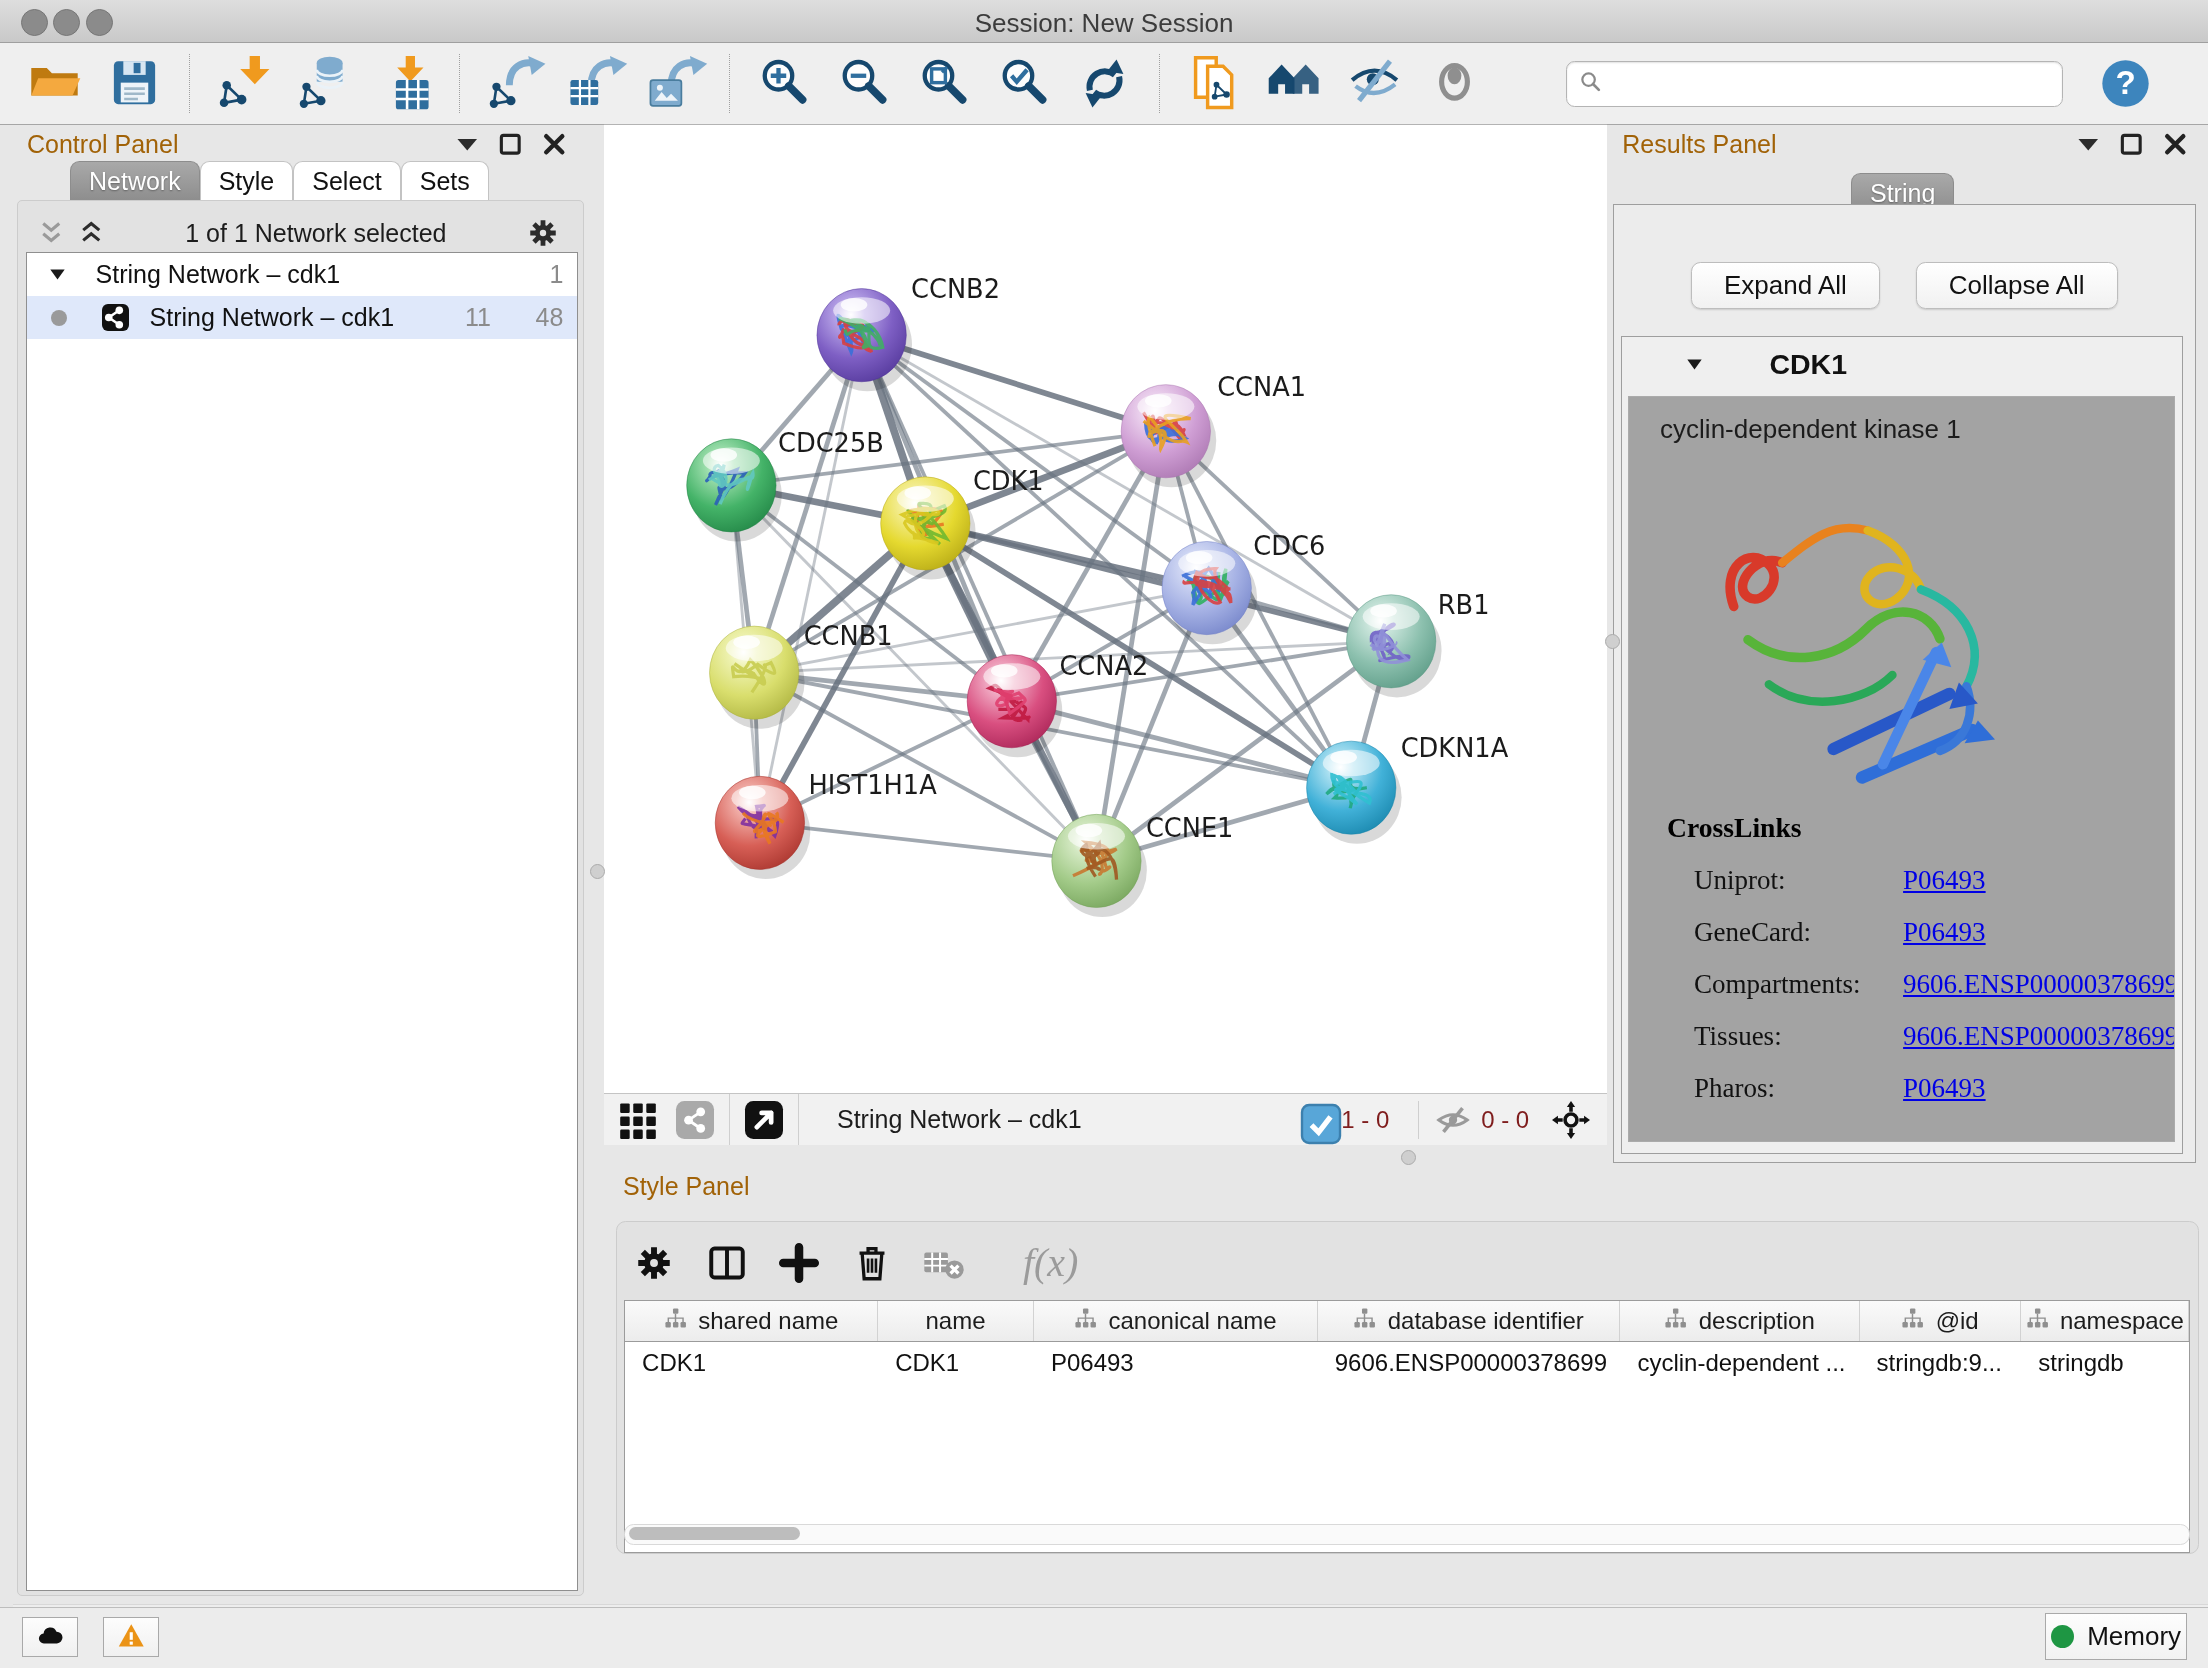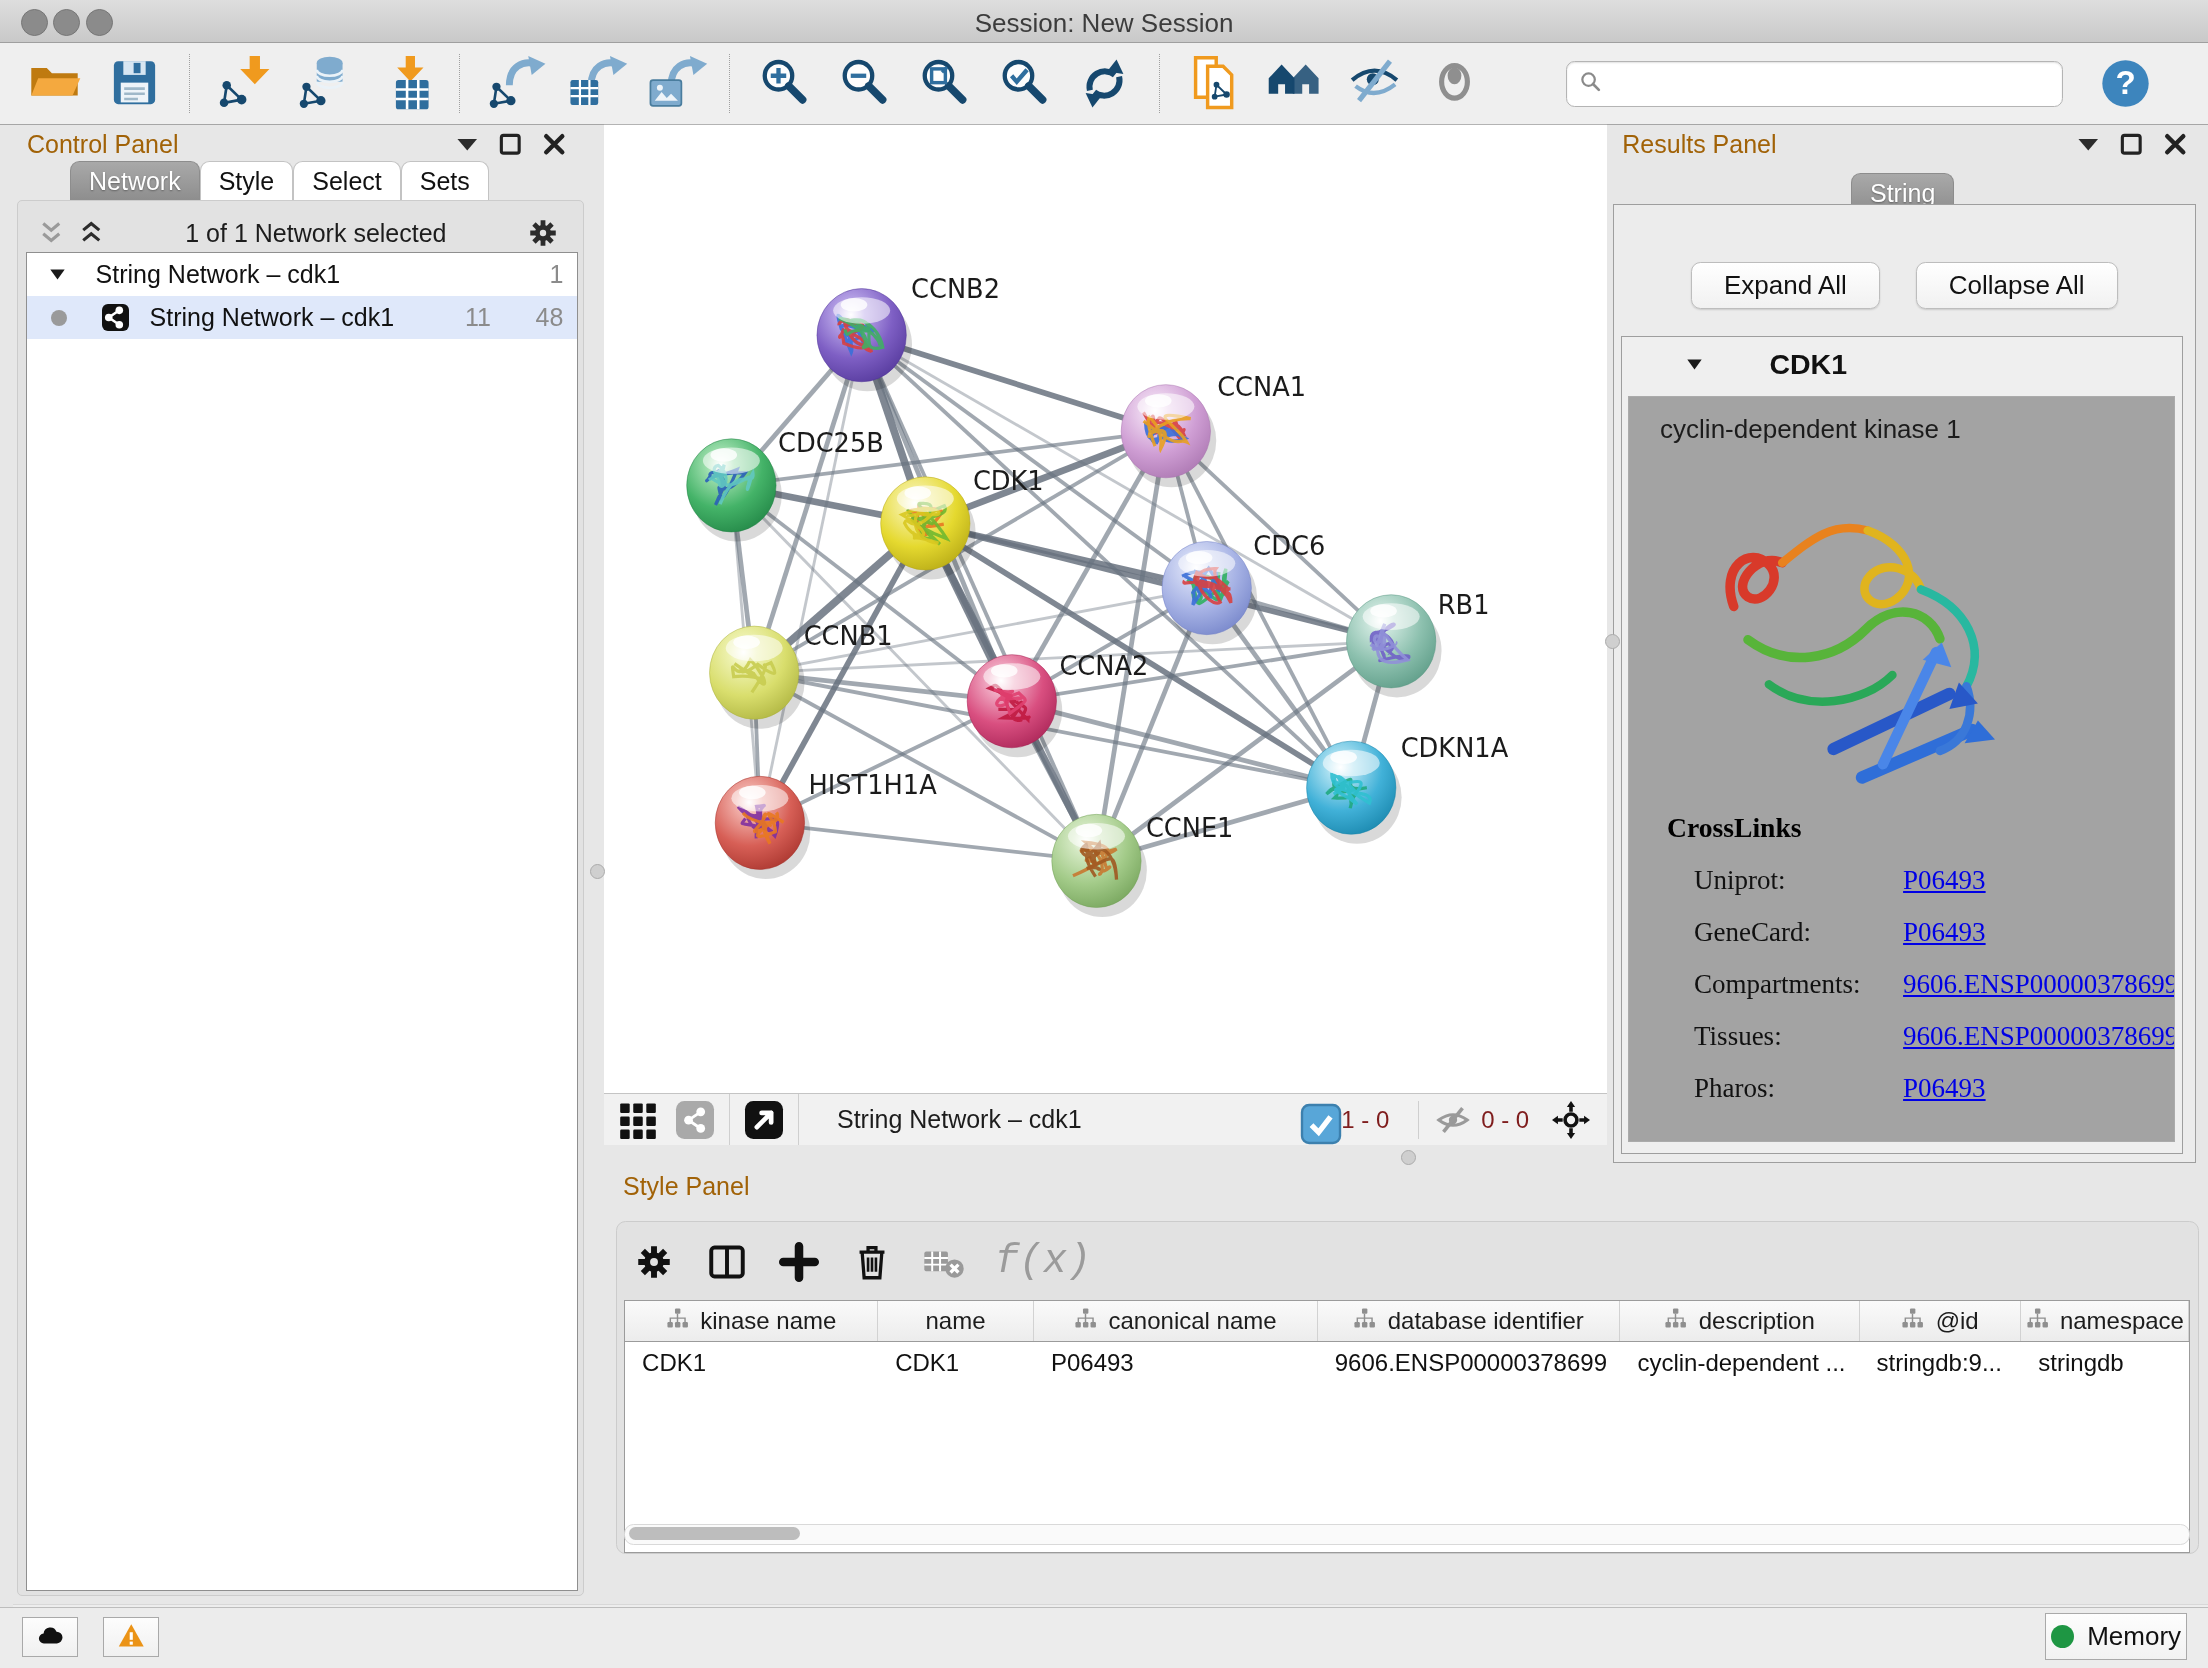--- a/index.html
+++ b/index.html
@@ -88,21 +88,21 @@
   .cl-label{width:209px;color:#111;margin-left:27px;}
   .cl-value a{color:#0000e6;}
   
   #table-panel{position:absolute;left:604px;top:1168px;width:1605px;height:439px;}
   #tp-title{position:absolute;left:19px;top:3.8px;}
   #tp-box{position:absolute;left:12.4px;top:53px;width:1581px;height:331px;background:#e2e2e2;
     border:1px solid #cccccc;border-radius:9.5px;}
   #tp-toolbar{position:absolute;left:15px;top:17px;display:flex;align-items:center;gap:28.5px;}
   .tp-icon{width:44px;height:44px;display:inline-flex;align-items:center;justify-content:center;}
   .tp-icon svg{width:42px;height:42px;}
-  #fx-label{font-family:Liberation Mono, monospace;font-style:italic;font-size:40px;color:#9b9b9b;}
+  #fx-label{font-family:Liberation Serif, serif;font-style:italic;font-size:40px;color:#9b9b9b;margin-left:28px;}
   #tp-table{position:absolute;left:6.7px;top:78px;width:1564px;height:251px;background:#fff;border:1px solid #9b9b9b;overflow:hidden;}
   #tp-head{display:flex;height:40px;background:linear-gradient(#fafafa,#ececec);border-bottom:1px solid #9b9b9b;}
   .th{display:flex;align-items:center;justify-content:center;gap:11.4px;font-size:24px;color:#1c1c1c;
     border-right:1px solid #d2d2d2;box-sizing:border-box;overflow:hidden;white-space:nowrap;}
   .th svg{width:23px;height:23px;flex:none;}
   .tr{display:flex;height:42px;}
   .td{display:flex;align-items:center;font-size:24px;color:#111;padding-left:17px;box-sizing:border-box;
     overflow:hidden;white-space:nowrap;}
   #tp-hscroll{position:absolute;left:6.7px;top:302px;width:1564px;height:19px;background:#fafafa;border:1px solid #d9d9d9;border-radius:9.5px;}
   #tp-hthumb{position:absolute;left:3.8px;top:1.9px;width:171px;height:13.3px;background:#bdbdbd;border-radius:7.6px;}
@@ -890,21 +890,21 @@
             <div class="th" style="width: 255px;">
               <span><svg viewBox="0 0 64 64" width="23" height="23" style="overflow:visible">
                   <g fill="#8f8f8f">
                     <rect x="25" y="4" width="15" height="15" rx="3"></rect>
                     <rect x="4" y="42" width="15" height="15" rx="3"></rect>
                     <rect x="25" y="42" width="15" height="15" rx="3"></rect>
                     <rect x="46" y="42" width="15" height="15" rx="3"></rect>
                   </g>
                   <path d="M32 19v12M12 42V31h41v11M32 31v11" stroke="#8f8f8f" stroke-width="4" fill="none"></path>
                 </svg></span>
-              <span>kinase name</span>
+              <span>shared name</span>
             </div>
             <div class="th" style="width: 157px;">
               <span>name</span>
             </div>
             <div class="th" style="width: 286px;">
               <span><svg viewBox="0 0 64 64" width="23" height="23" style="overflow:visible">
                   <g fill="#8f8f8f">
                     <rect x="25" y="4" width="15" height="15" rx="3"></rect>
                     <rect x="4" y="42" width="15" height="15" rx="3"></rect>
                     <rect x="25" y="42" width="15" height="15" rx="3"></rect>

